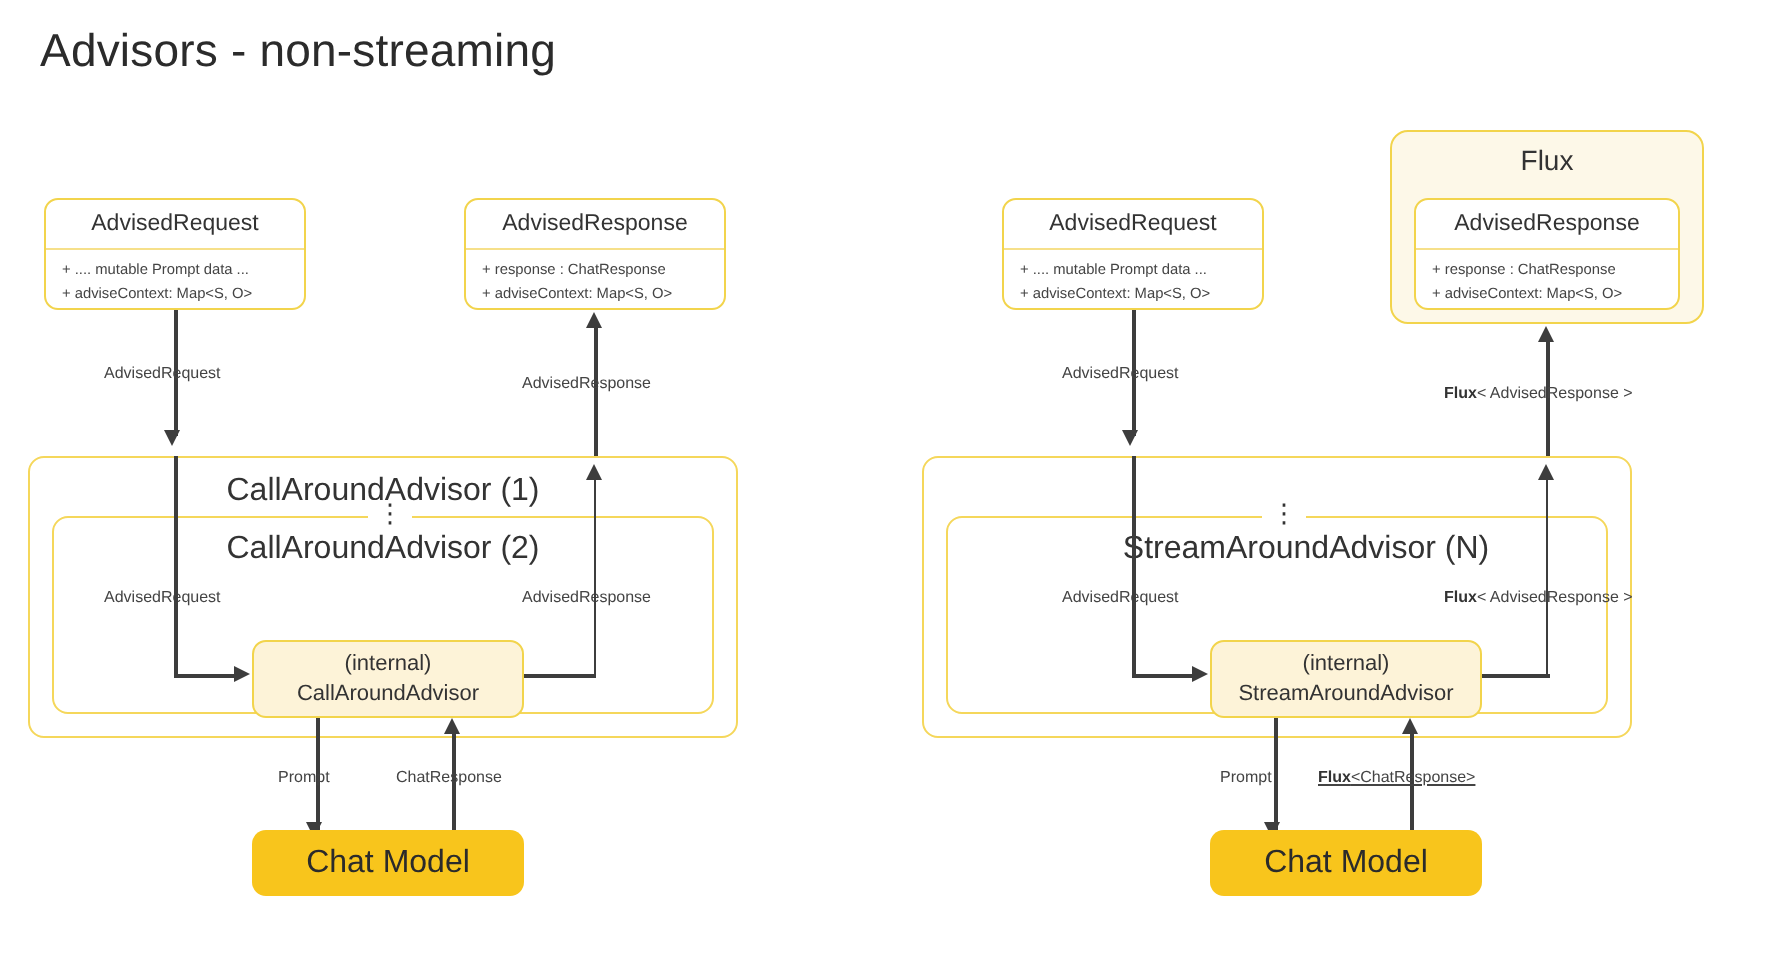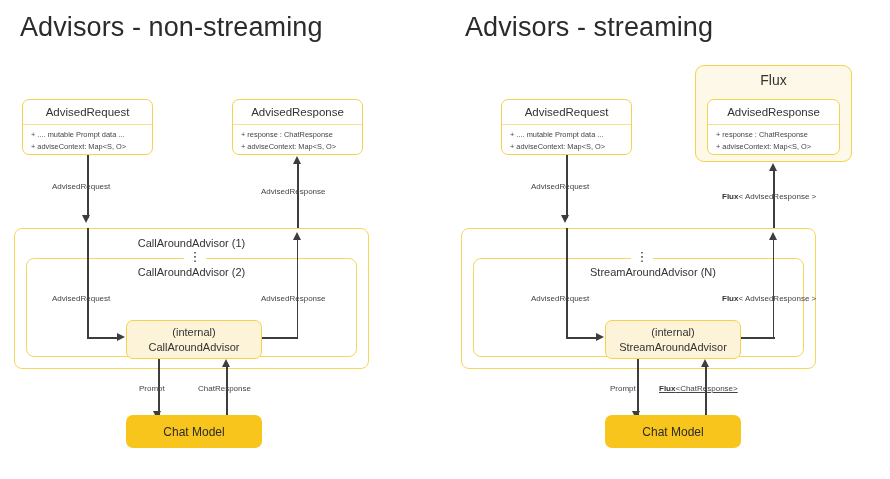--- a/index.html
+++ b/index.html
@@ -6,21 +6,21 @@
   body{width:890px;height:479px;overflow:hidden;
        font-family:"Liberation Sans","DejaVu Sans",sans-serif;
        color:#333333;position:relative;}
 
   .panel{position:absolute;top:0;height:479px;width:445px;}
   #panel-left{left:0;}
   #panel-right{left:445px;}
 
   .panel-title{
     position:absolute;left:20px;top:12px;
-    font-size:27px;font-weight:400;color:#2b2b2b;
+    font-size:23px;font-weight:400;color:#2b2b2b;
     letter-spacing:.1px;white-space:nowrap;
   }
 
   
   .classbox{
     position:absolute;box-sizing:border-box;
     background:#ffffff;border:1px solid #F2D44C;border-radius:7px;
     overflow:hidden;
   }
   .classbox .cb-title{
@@ -43,21 +43,21 @@
     padding-top:7px;line-height:1.1;
   }
 
   
   .advisor-outer,.advisor-inner{
     position:absolute;box-sizing:border-box;
     background:transparent;border:1px solid #F5D75B;border-radius:8px;
   }
   .advisor-label{
     position:absolute;width:100%;text-align:center;
-    font-size:11px;color:#333;white-space:nowrap;
+    font-size:16px;color:#333;white-space:nowrap;
   }
   .ellipsis-dots{
     position:absolute;font-size:13px;line-height:1;color:#333;
     background:#ffffff;padding:0 3px;text-align:center;
   }
 
   
   .internal-box{
     position:absolute;box-sizing:border-box;
     background:#FDF3D8;border:1px solid #F2D44C;border-radius:7px;
@@ -65,21 +65,21 @@
     justify-content:center;line-height:1.35;
   }
   .internal-box span{font-size:11px;color:#333;white-space:nowrap;}
 
   
   .chatmodel{
     position:absolute;box-sizing:border-box;
     background:#F8C51C;border-radius:7px;
     display:flex;align-items:center;justify-content:center;
   }
-  .chatmodel span{font-size:12px;color:#2b2b2b;}
+  .chatmodel span{font-size:16px;color:#2b2b2b;}
 
   
   .vline{position:absolute;width:1.6px;background:#3d3d3d;}
   .hline{position:absolute;height:1.6px;background:#3d3d3d;}
   .arrow-down,.arrow-up,.arrow-right{
     position:absolute;width:0;height:0;
   }
   .arrow-down{border-left:4.5px solid transparent;border-right:4.5px solid transparent;border-top:8px solid #3d3d3d;}
   .arrow-up{border-left:4.5px solid transparent;border-right:4.5px solid transparent;border-bottom:8px solid #3d3d3d;}
   .arrow-right{border-top:4.5px solid transparent;border-bottom:4.5px solid transparent;border-left:8px solid #3d3d3d;}
@@ -152,21 +152,20 @@
   <div class="arrow-up" style="left:222.2px;top:359px;"></div>
   <div class="edge-label" style="left:198px;top:385px;">ChatResponse</div>
 
   <div class="chatmodel" style="left:126px;top:415px;width:136px;height:33px;">
     <span>Chat Model</span>
   </div>
 </div>
 
 <div class="panel" id="panel-right">
 
-  <div class="panel-title">Advisors - streaming</div>
 
   <div class="classbox" style="left:56px;top:99px;width:131px;height:56px;">
     <div class="cb-title">AdvisedRequest</div>
     <div class="cb-body">
       <div class="cb-attr">+ .... mutable Prompt data ...</div>
       <div class="cb-attr">+ adviseContext: Map&lt;S, O&gt;</div>
     </div>
   </div>
 
   <div class="fluxbox" style="left:250px;top:65px;width:157px;height:97px;">

